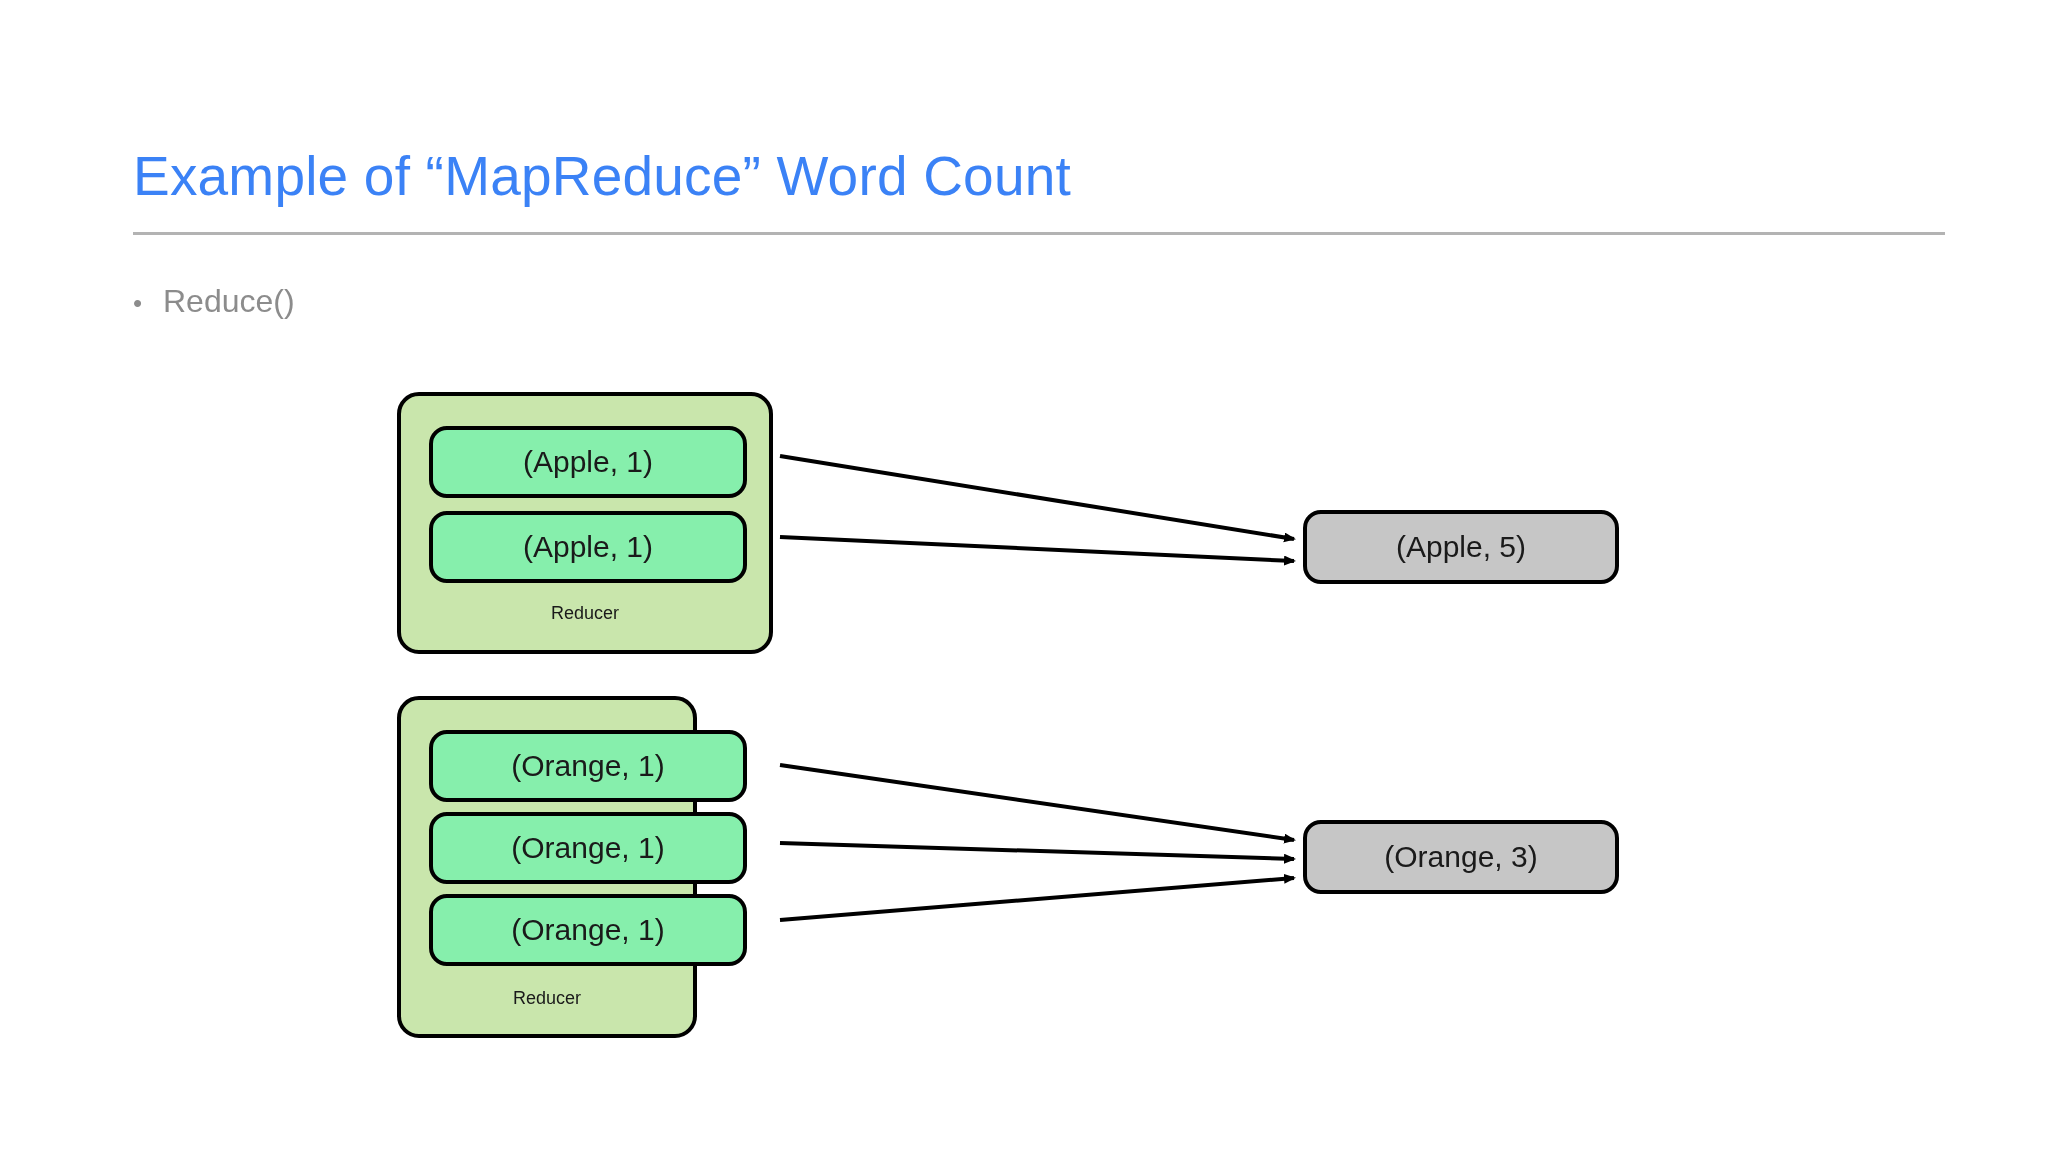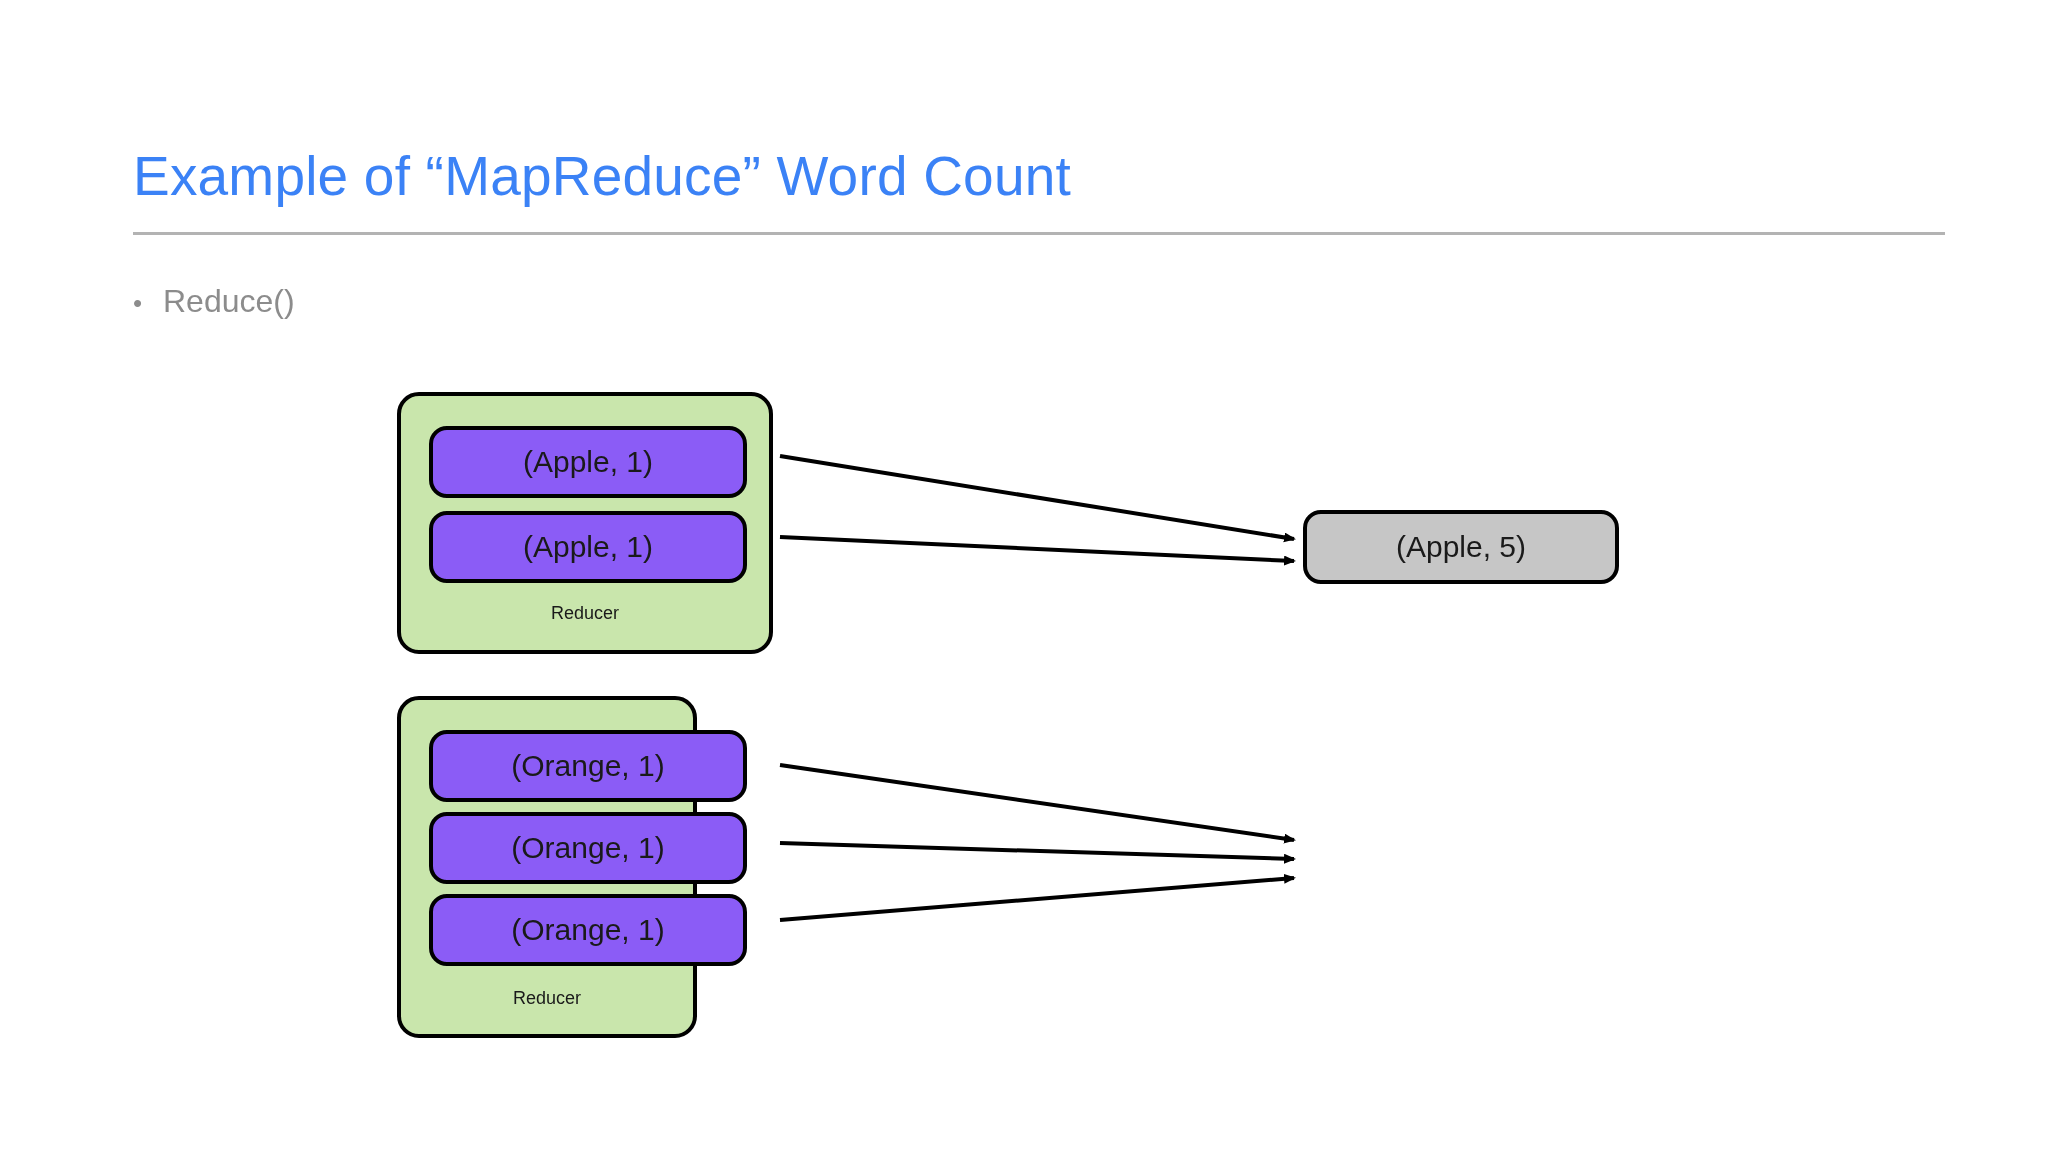--- a/index.html
+++ b/index.html
@@ -95,21 +95,21 @@
   }
   #reducer-group-2 {
     left: 397px;
     top: 696px;
     width: 300px;
     height: 342px;
   }
 
   .kv-box {
     position: absolute;
-    background: #8b5cf6;
+    background: #86efac;
     border: 4px solid #000000;
     border-radius: 18px;
     box-sizing: border-box;
     display: flex;
     align-items: center;
     justify-content: center;
     font-size: 30px;
     color: #1a1a1a;
     left: 28px;
     width: 318px;
@@ -200,15 +200,16 @@
     </div>
 
     <div class="reducer-group" id="reducer-group-2">
       <div class="kv-box" id="kv-orange-1">(Orange, 1)</div>
       <div class="kv-box" id="kv-orange-2">(Orange, 1)</div>
       <div class="kv-box" id="kv-orange-3">(Orange, 1)</div>
       <div class="reducer-label" id="reducer-label-2">Reducer</div>
     </div>
 
     <div class="output-box" id="output-apple">(Apple, 5)</div>
+    <div class="output-box" id="output-orange">(Orange, 3)</div>
 
   </div>
 </div>
 
 </body></html>

